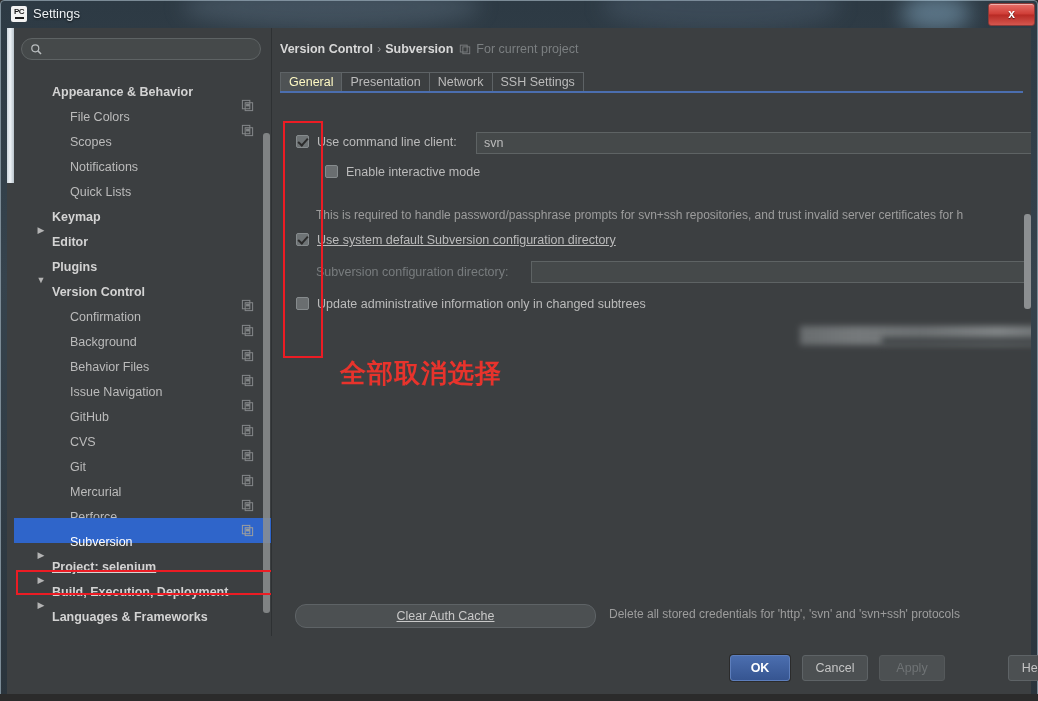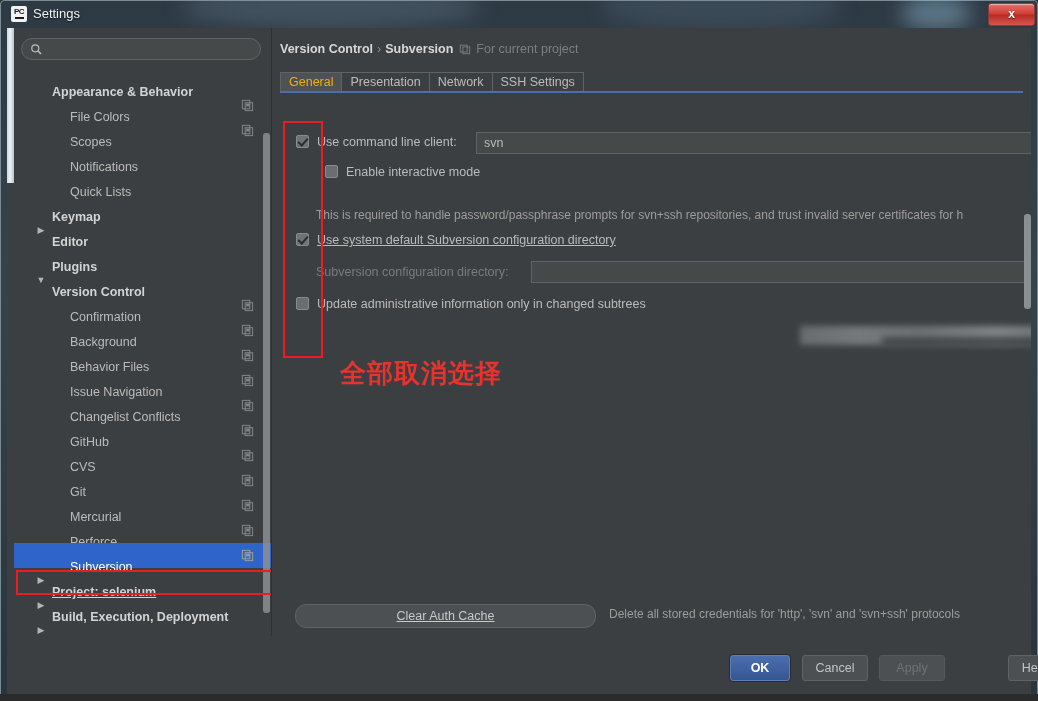--- a/index.html
+++ b/index.html
@@ -131,21 +131,21 @@
   .bc-icon{display:inline-block;width:12px;height:12px;vertical-align:-2px;opacity:.65;margin-left:6px;}
 
   .tabs{position:absolute;left:8px;top:44px;height:20px;}
   .tab{
     position:relative;float:left;height:20px;line-height:19px;
     padding:0 8px;color:#bbbbbb;font-size:12.5px;
     border:1px solid #5e6366;border-left:0;
     background:#3c3f41;box-sizing:border-box;cursor:default;
   }
   .tab:first-child{border-left:1px solid #5e6366;}
-  .tab.active{background:#4e5254;color:#eab308;border-bottom-color:#4e5254;}
+  .tab.active{background:#4e5254;color:#fef9c3;border-bottom-color:#4e5254;}
   .tab-underline{
     position:absolute;left:8px;top:63px;width:743px;height:2px;
     background:#4b6eaf;
   }
 
   .content{position:absolute;left:0;top:66px;width:759px;height:536px;}
 
   .cb{
     position:absolute;width:13px;height:13px;
     background:#6e7375;border:1px solid #868b8d;border-radius:2px;
@@ -328,28 +328,20 @@
           </div>
           <div class="tree-row">
             <span class="lbl" style="left: 56px;">Issue Navigation</span>
             <svg class="sc-icon" viewBox="0 0 14 14">
               <rect x="1.5" y="1.5" width="8" height="9" fill="none" stroke="#9a9d9f" stroke-width="1.1"></rect>
               <rect x="4.5" y="4" width="8" height="8.5" fill="none" stroke="#9a9d9f" stroke-width="1.1"></rect>
               <rect x="5.5" y="5" width="4" height="3" fill="#9a9d9f"></rect>
             </svg>
           </div>
           <div class="tree-row">
-            <span class="lbl" style="left: 56px;">Changelist Conflicts</span>
-            <svg class="sc-icon" viewBox="0 0 14 14">
-              <rect x="1.5" y="1.5" width="8" height="9" fill="none" stroke="#9a9d9f" stroke-width="1.1"></rect>
-              <rect x="4.5" y="4" width="8" height="8.5" fill="none" stroke="#9a9d9f" stroke-width="1.1"></rect>
-              <rect x="5.5" y="5" width="4" height="3" fill="#9a9d9f"></rect>
-            </svg>
-          </div>
-          <div class="tree-row">
             <span class="lbl" style="left: 56px;">GitHub</span>
             <svg class="sc-icon" viewBox="0 0 14 14">
               <rect x="1.5" y="1.5" width="8" height="9" fill="none" stroke="#9a9d9f" stroke-width="1.1"></rect>
               <rect x="4.5" y="4" width="8" height="8.5" fill="none" stroke="#9a9d9f" stroke-width="1.1"></rect>
               <rect x="5.5" y="5" width="4" height="3" fill="#9a9d9f"></rect>
             </svg>
           </div>
           <div class="tree-row">
             <span class="lbl" style="left: 56px;">CVS</span>
             <svg class="sc-icon" viewBox="0 0 14 14">

